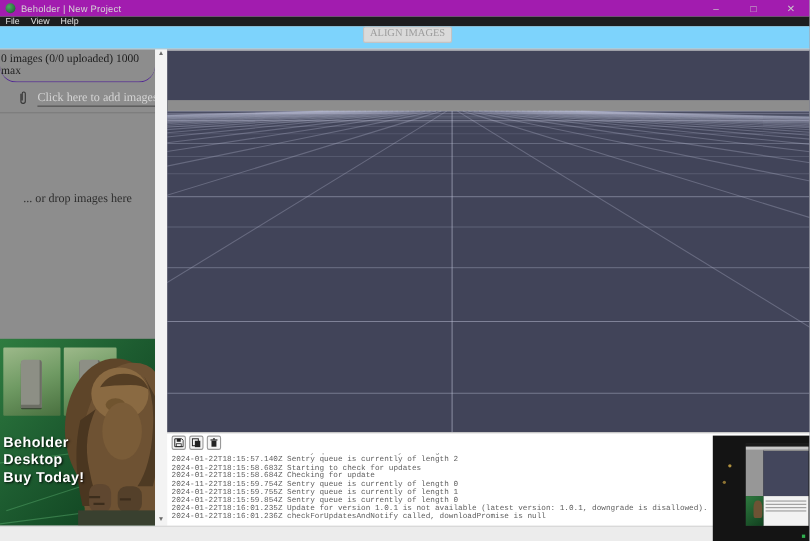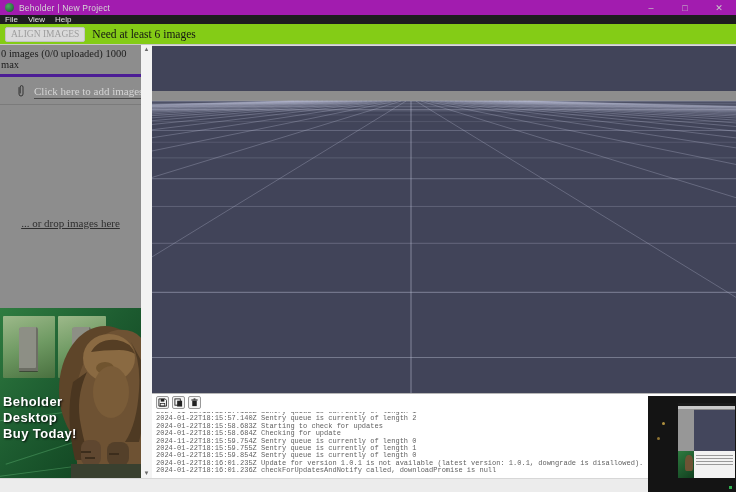--- a/index.html
+++ b/index.html
@@ -16,40 +16,40 @@
   .win-btn { width:34px; height:100%; display:flex; align-items:center; justify-content:center;
     font-size:9px; color:#c9c9c9; cursor:default; }
 
   
   .menubar { position:absolute; left:0; top:15px; width:736px; height:9px;
     background:#1d1d1f; display:flex; align-items:center; gap:10px; padding-left:5px; }
   .menu-item { font-size:8px; color:#e3e3e3; }
 
   
   .toolbar { position:absolute; left:0; top:24px; width:736px; height:21px;
-    background:#84cc16; border-bottom:1px solid #c7c7c7;
+    background:#7dd3fc; border-bottom:1px solid #c7c7c7;
     display:flex; align-items:center; gap:7px; padding-left:5px;
-    font-family:"Liberation Serif", serif; }
+    font-family:"Liberation Serif", serif;flex-direction:column; }
   .tb-btn { height:15px; padding:0 5px; background:#dadada; border:1px solid #c3c3c3;
     border-radius:2px; color:#9d9d9d; font-family:"Liberation Serif", serif;
     font-size:9.5px; line-height:13px; }
   .tb-status { font-size:11.5px; color:#141414; }
 
   
   .sidebar { position:absolute; left:0; top:45px; width:141px; height:433px;
     background:#8d8d8d; font-family:"Liberation Serif", serif; overflow:hidden; }
   .img-counter { font-size:10.5px; color:#1c1c1c; padding:3px 1px 4px 1px;
-    border-bottom:3px solid #4c1d95; }
+    border-bottom:1px solid #4c1d95;border-radius:15px; }
   .add-row { height:28px; display:flex; align-items:center; border-bottom:1px solid #7b7b7b; }
   .clip-icon { width:10px; height:14px; margin:0 8px 0 16px; flex:none; }
   .add-input { flex:1; margin-right:10px; border:none; border-bottom:1px solid #4a4a4a;
     background:transparent; font-family:"Liberation Serif", serif; font-size:11px;
     color:#2a2a2a; padding:2px 0 1px 0; }
   .add-input::placeholder { color:#d4d4d4; }
-  .drop-hint { margin-top:112px; text-align:center; font-size:11px; color:#2f2f2f;text-decoration:underline; }
+  .drop-hint { margin-top:72px; text-align:center; font-size:11px; color:#2f2f2f; }
 
   
   .ad { position:absolute; left:0; bottom:0; width:141px; height:170px; overflow:hidden;
     background:linear-gradient(130deg,#2f7c40 0%,#1d5c30 45%,#0c3a1b 100%); cursor:pointer; }
   .ad-wire { position:absolute; left:-10px; bottom:6px; width:120px; height:60px;
     border:1px solid rgba(130,225,150,.30); transform:skewX(-28deg) rotate(-8deg); }
   .ad-wire2 { position:absolute; left:4px; bottom:24px; width:70px; height:1px;
     background:rgba(130,225,150,.28); transform:rotate(-18deg); }
   .ad-thumb { position:absolute; top:8px; height:62px; border-radius:1px;
     background:linear-gradient(160deg,#9db98a 0%,#6f9a63 50%,#49703f 100%); }

